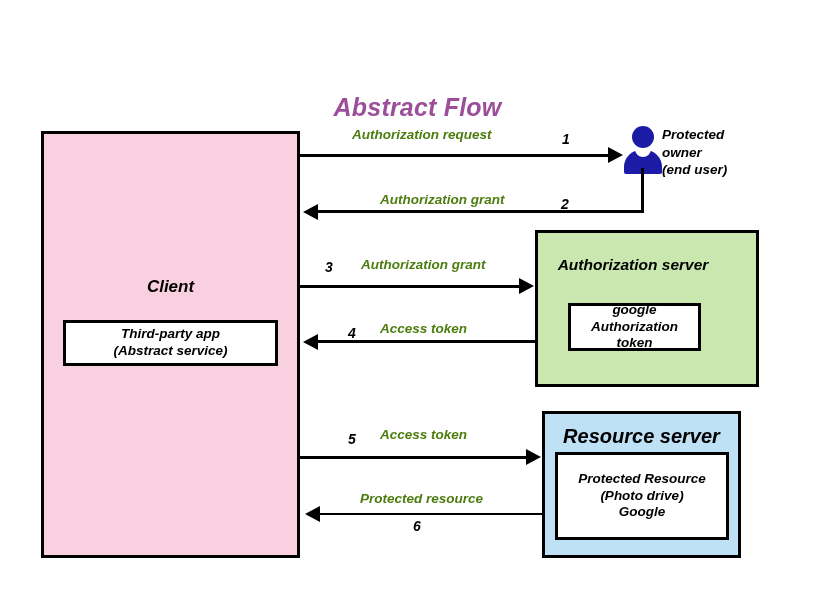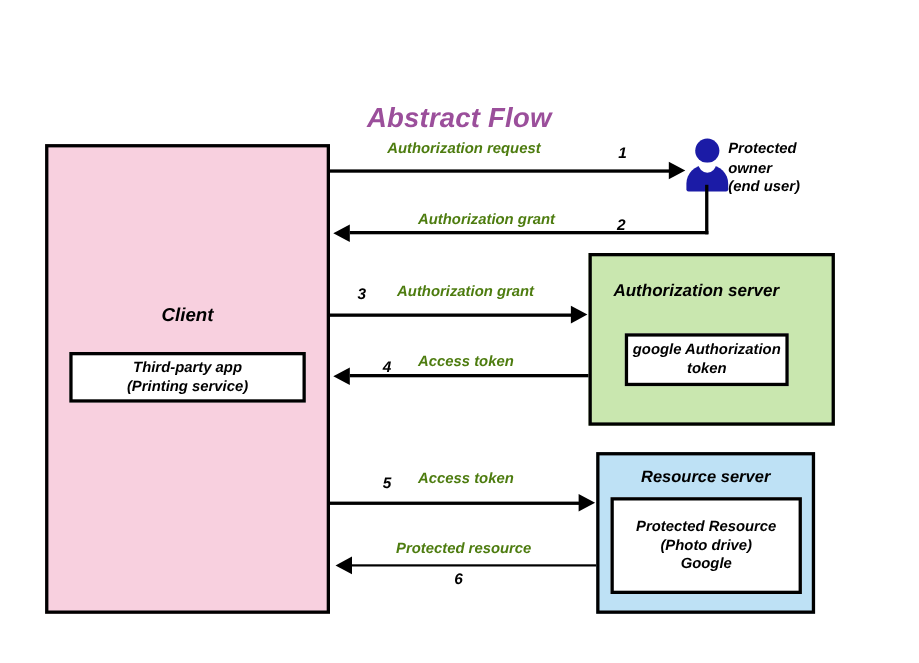--- a/index.html
+++ b/index.html
@@ -91,36 +91,36 @@
   }
   #auth-title {
     left: 535px;
     top: 256px;
     width: 196px;
     font-size: 15.5px;
   }
   #auth-inner {
     left: 568px;
     top: 303px;
-    width: 149px;
+    width: 133px;
     height: 48px;
   }
   
   #res-box {
     left: 542px;
     top: 411px;
     width: 199px;
     height: 147px;
     background: #BEE1F5;
   }
   #res-title {
     left: 542px;
     top: 425px;
     width: 199px;
-    font-size: 15px;
+    font-size: 20px;
   }
   #res-inner {
     left: 555px;
     top: 452px;
     width: 174px;
     height: 88px;
     flex-direction: column;
   }
   
   #actor {
@@ -222,21 +222,21 @@
 
 <div id="canvas">
 
   <div id="title">Abstract Flow</div>
 
   <div class="box" id="client-box"></div>
   <div class="box-title" id="client-title">Client</div>
   <div class="inner-box" id="client-inner">
     <div>
       <div>Third-party app</div>
-      <div>(Printing service)</div>
+      <div>(Abstract service)</div>
     </div>
   </div>
 
   <div class="box" id="auth-box"></div>
   <div class="box-title" id="auth-title">Authorization server</div>
   <div class="inner-box" id="auth-inner">
     <div>
       <div>google Authorization</div>
       <div>token</div>
     </div>

